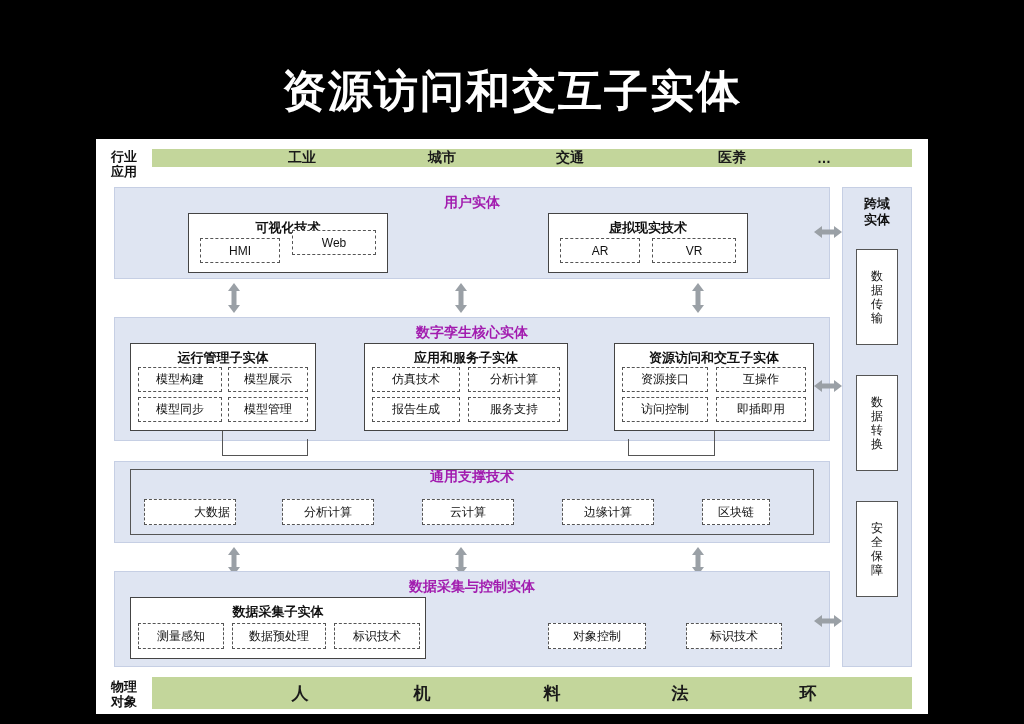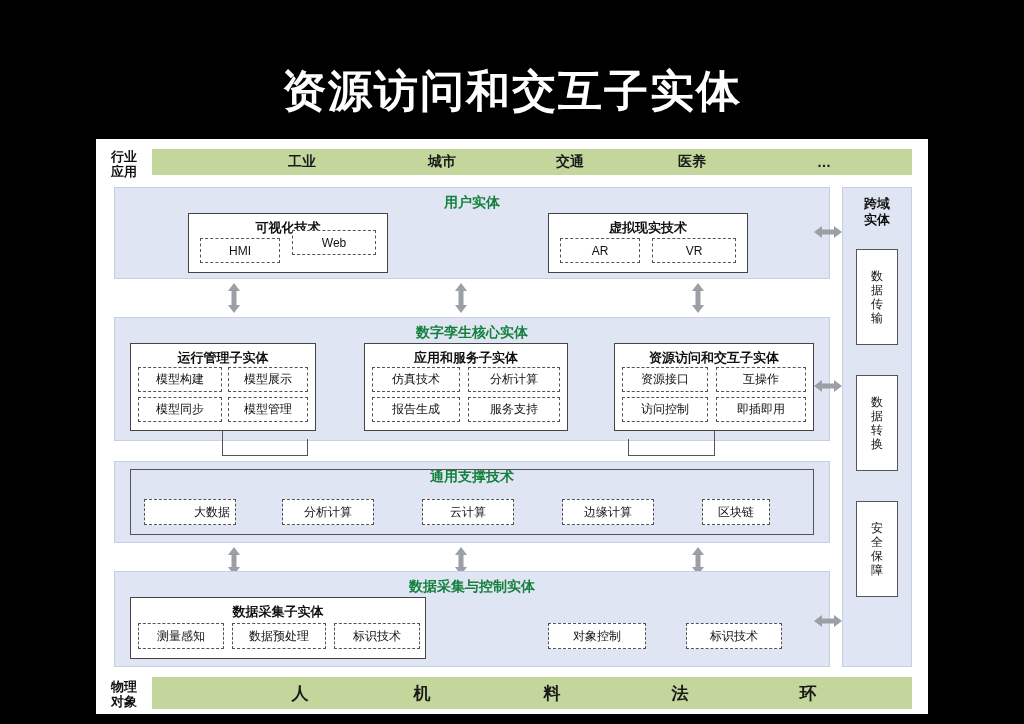--- a/index.html
+++ b/index.html
@@ -41,21 +41,21 @@
     font-weight: bold;
     color: #111;
     text-align: center;
     line-height: 15px;
   }
 
   
   .green-bar {
     position: absolute;
     background: #c3d69b;
-    height: 26px;
+    height: 18px;
     display: flex;
     align-items: center;
   }
   .green-bar span {
     font-size: 14px;
     font-weight: bold;
     color: #1a1a1a;
     position: absolute;
     transform: translateX(-50%);
   }
@@ -66,21 +66,21 @@
     position: absolute;
     background: #dfe5f2;
     border: 1px solid #c6cfe4;
   }
   .panel-title {
     position: absolute;
     top: 6px; left: 0; width: 100%;
     text-align: center;
     font-size: 14px;
     font-weight: bold;
-    color: #15803d;
+    color: #a21caf;
   }
 
   
   .subbox {
     position: absolute;
     background: #ffffff;
     border: 1px solid #444;
   }
   .subbox-title {
     position: absolute;
@@ -158,21 +158,21 @@
 
     <div class="side-label" style="top:10px;">
       <div>行业</div>
       <div>应用</div>
     </div>
 
     <div class="green-bar" style="left:56px; top:10px; width:760px;">
       <span style="left:150px;">工业</span>
       <span style="left:290px;">城市</span>
       <span style="left:418px;">交通</span>
-      <span style="left:540px;">医养</span>
+      <span style="left:580px;">医养</span>
       <span style="left:672px;">…</span>
     </div>
 
     <div class="panel" style="left:18px; top:48px; width:716px; height:92px;">
       <div class="panel-title">用户实体</div>
     </div>
 
     <div class="subbox" style="left:92px; top:74px; width:200px; height:60px;">
       <div class="subbox-title">可视化技术</div>
     </div>

